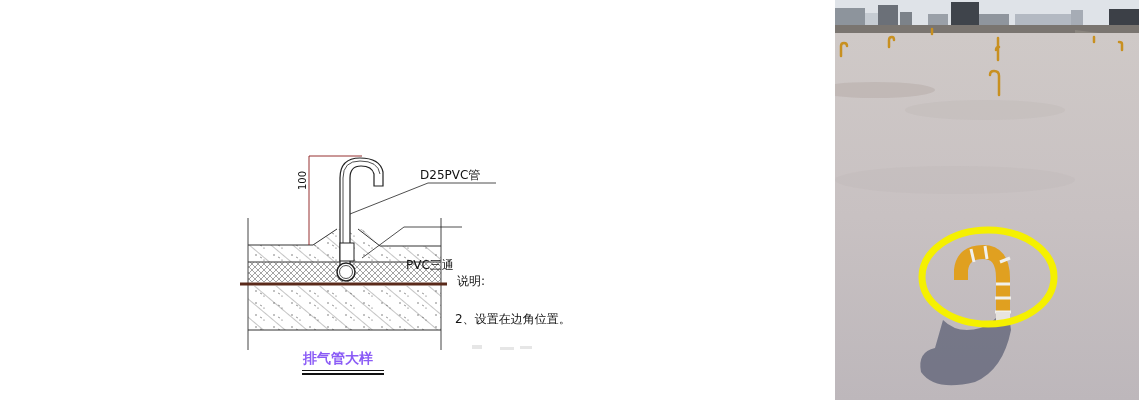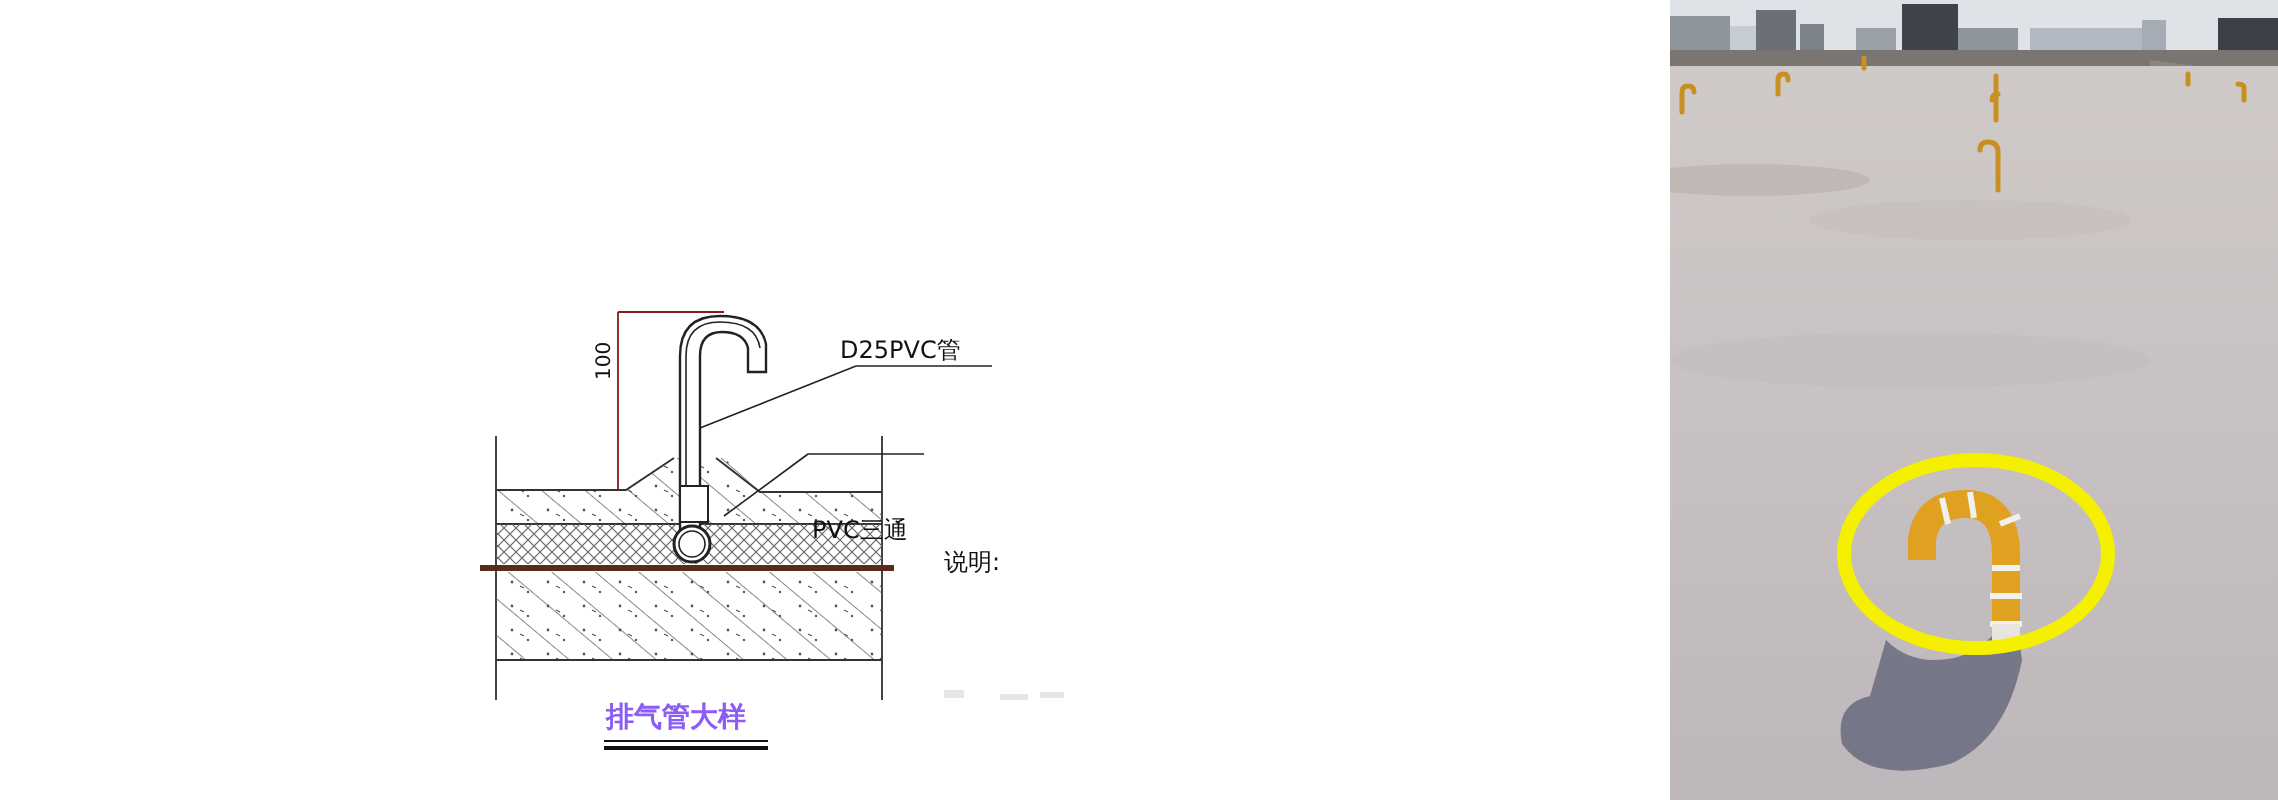--- a/index.html
+++ b/index.html
@@ -74,21 +74,22 @@
       <rect x="472" y="345" width="10" height="4"></rect>
       <rect x="500" y="347" width="14" height="3"></rect>
       <rect x="520" y="346" width="12" height="3"></rect>
     </g>
   </svg>
 
   <div class="dim">100</div>
   <div class="lbl" style="left:420px; top:167px;">D25PVC管</div>
   <div class="lbl" style="left:406px; top:223px;margin-top:34px;">PVC三通</div>
 
-  <div class="note" style="left:457px; top:272px;margin-left:15px;">说明:</div>
+  <div class="note" style="left:457px; top:272px;">说明:</div>
+  <div class="note" style="left:455px; top:310px;">2、设置在边角位置。</div>
 
   <div class="title">排气管大样</div>
   <div class="title-ul1"></div>
   <div class="title-ul2"></div>
 </div>
 
 <div class="photo">
   <svg width="304" height="400" viewBox="0 0 304 400">
     <defs>
       <linearGradient id="roof" x1="0" y1="0" x2="0" y2="1">

